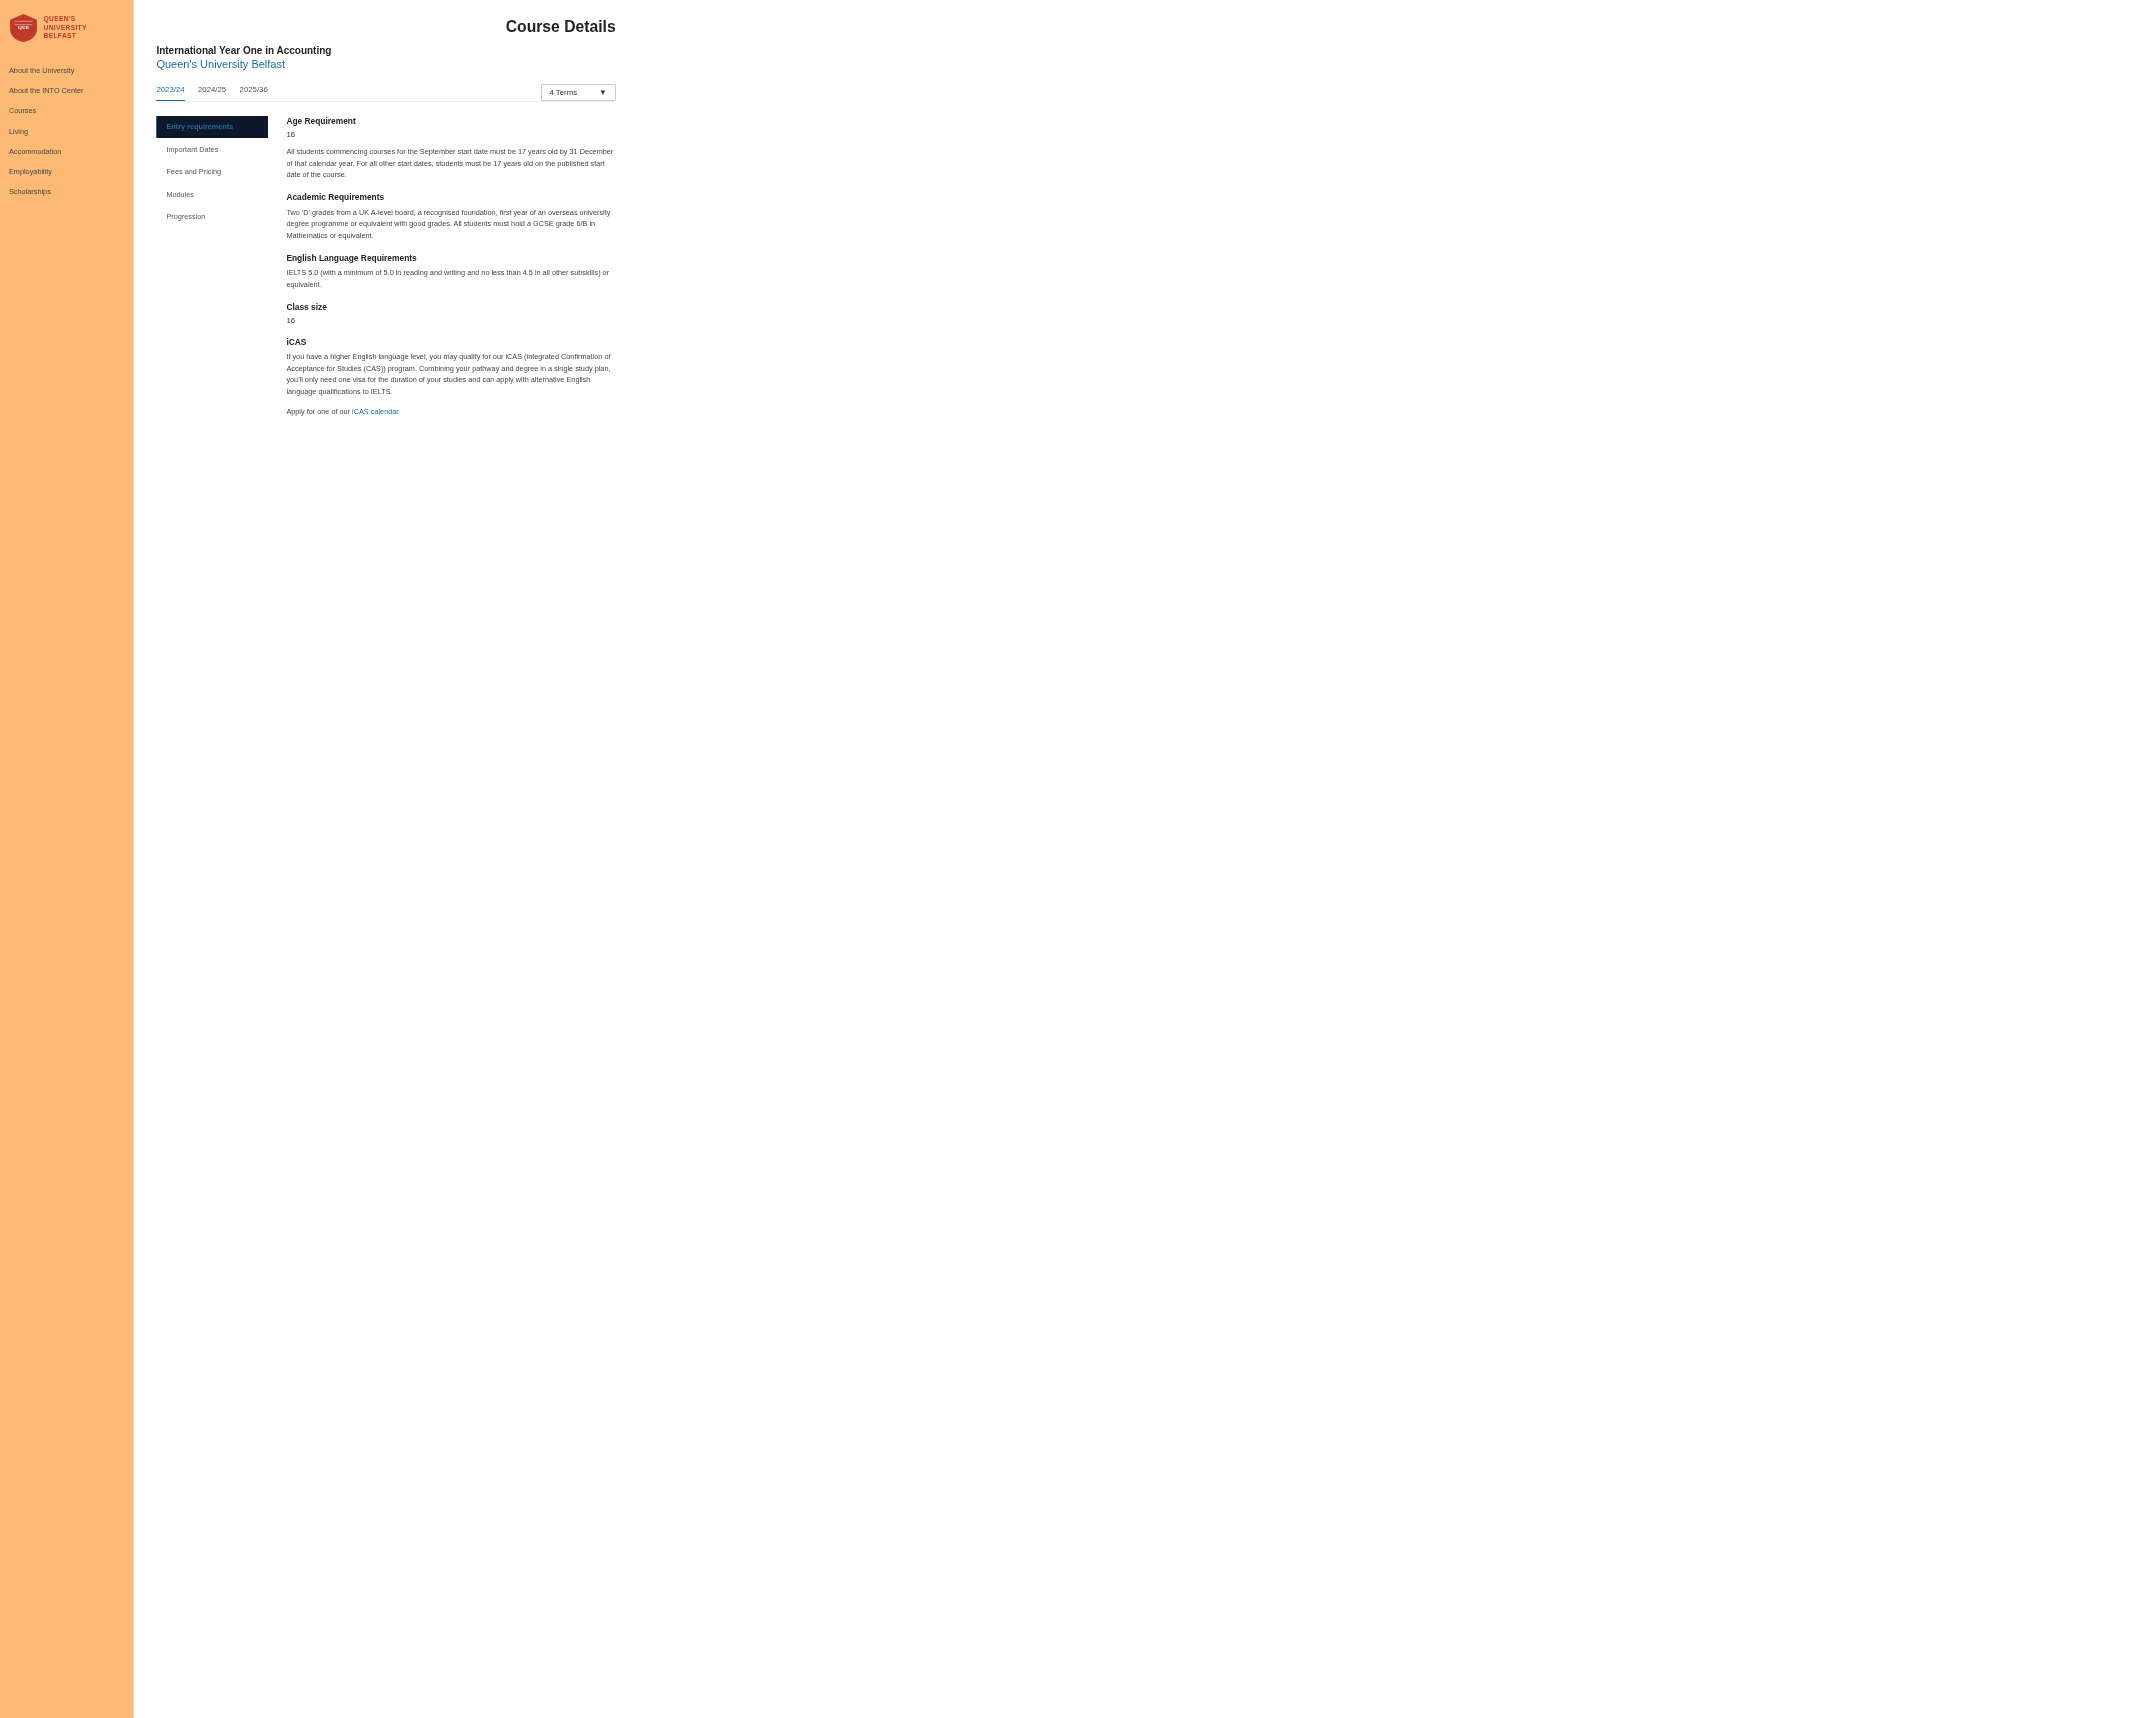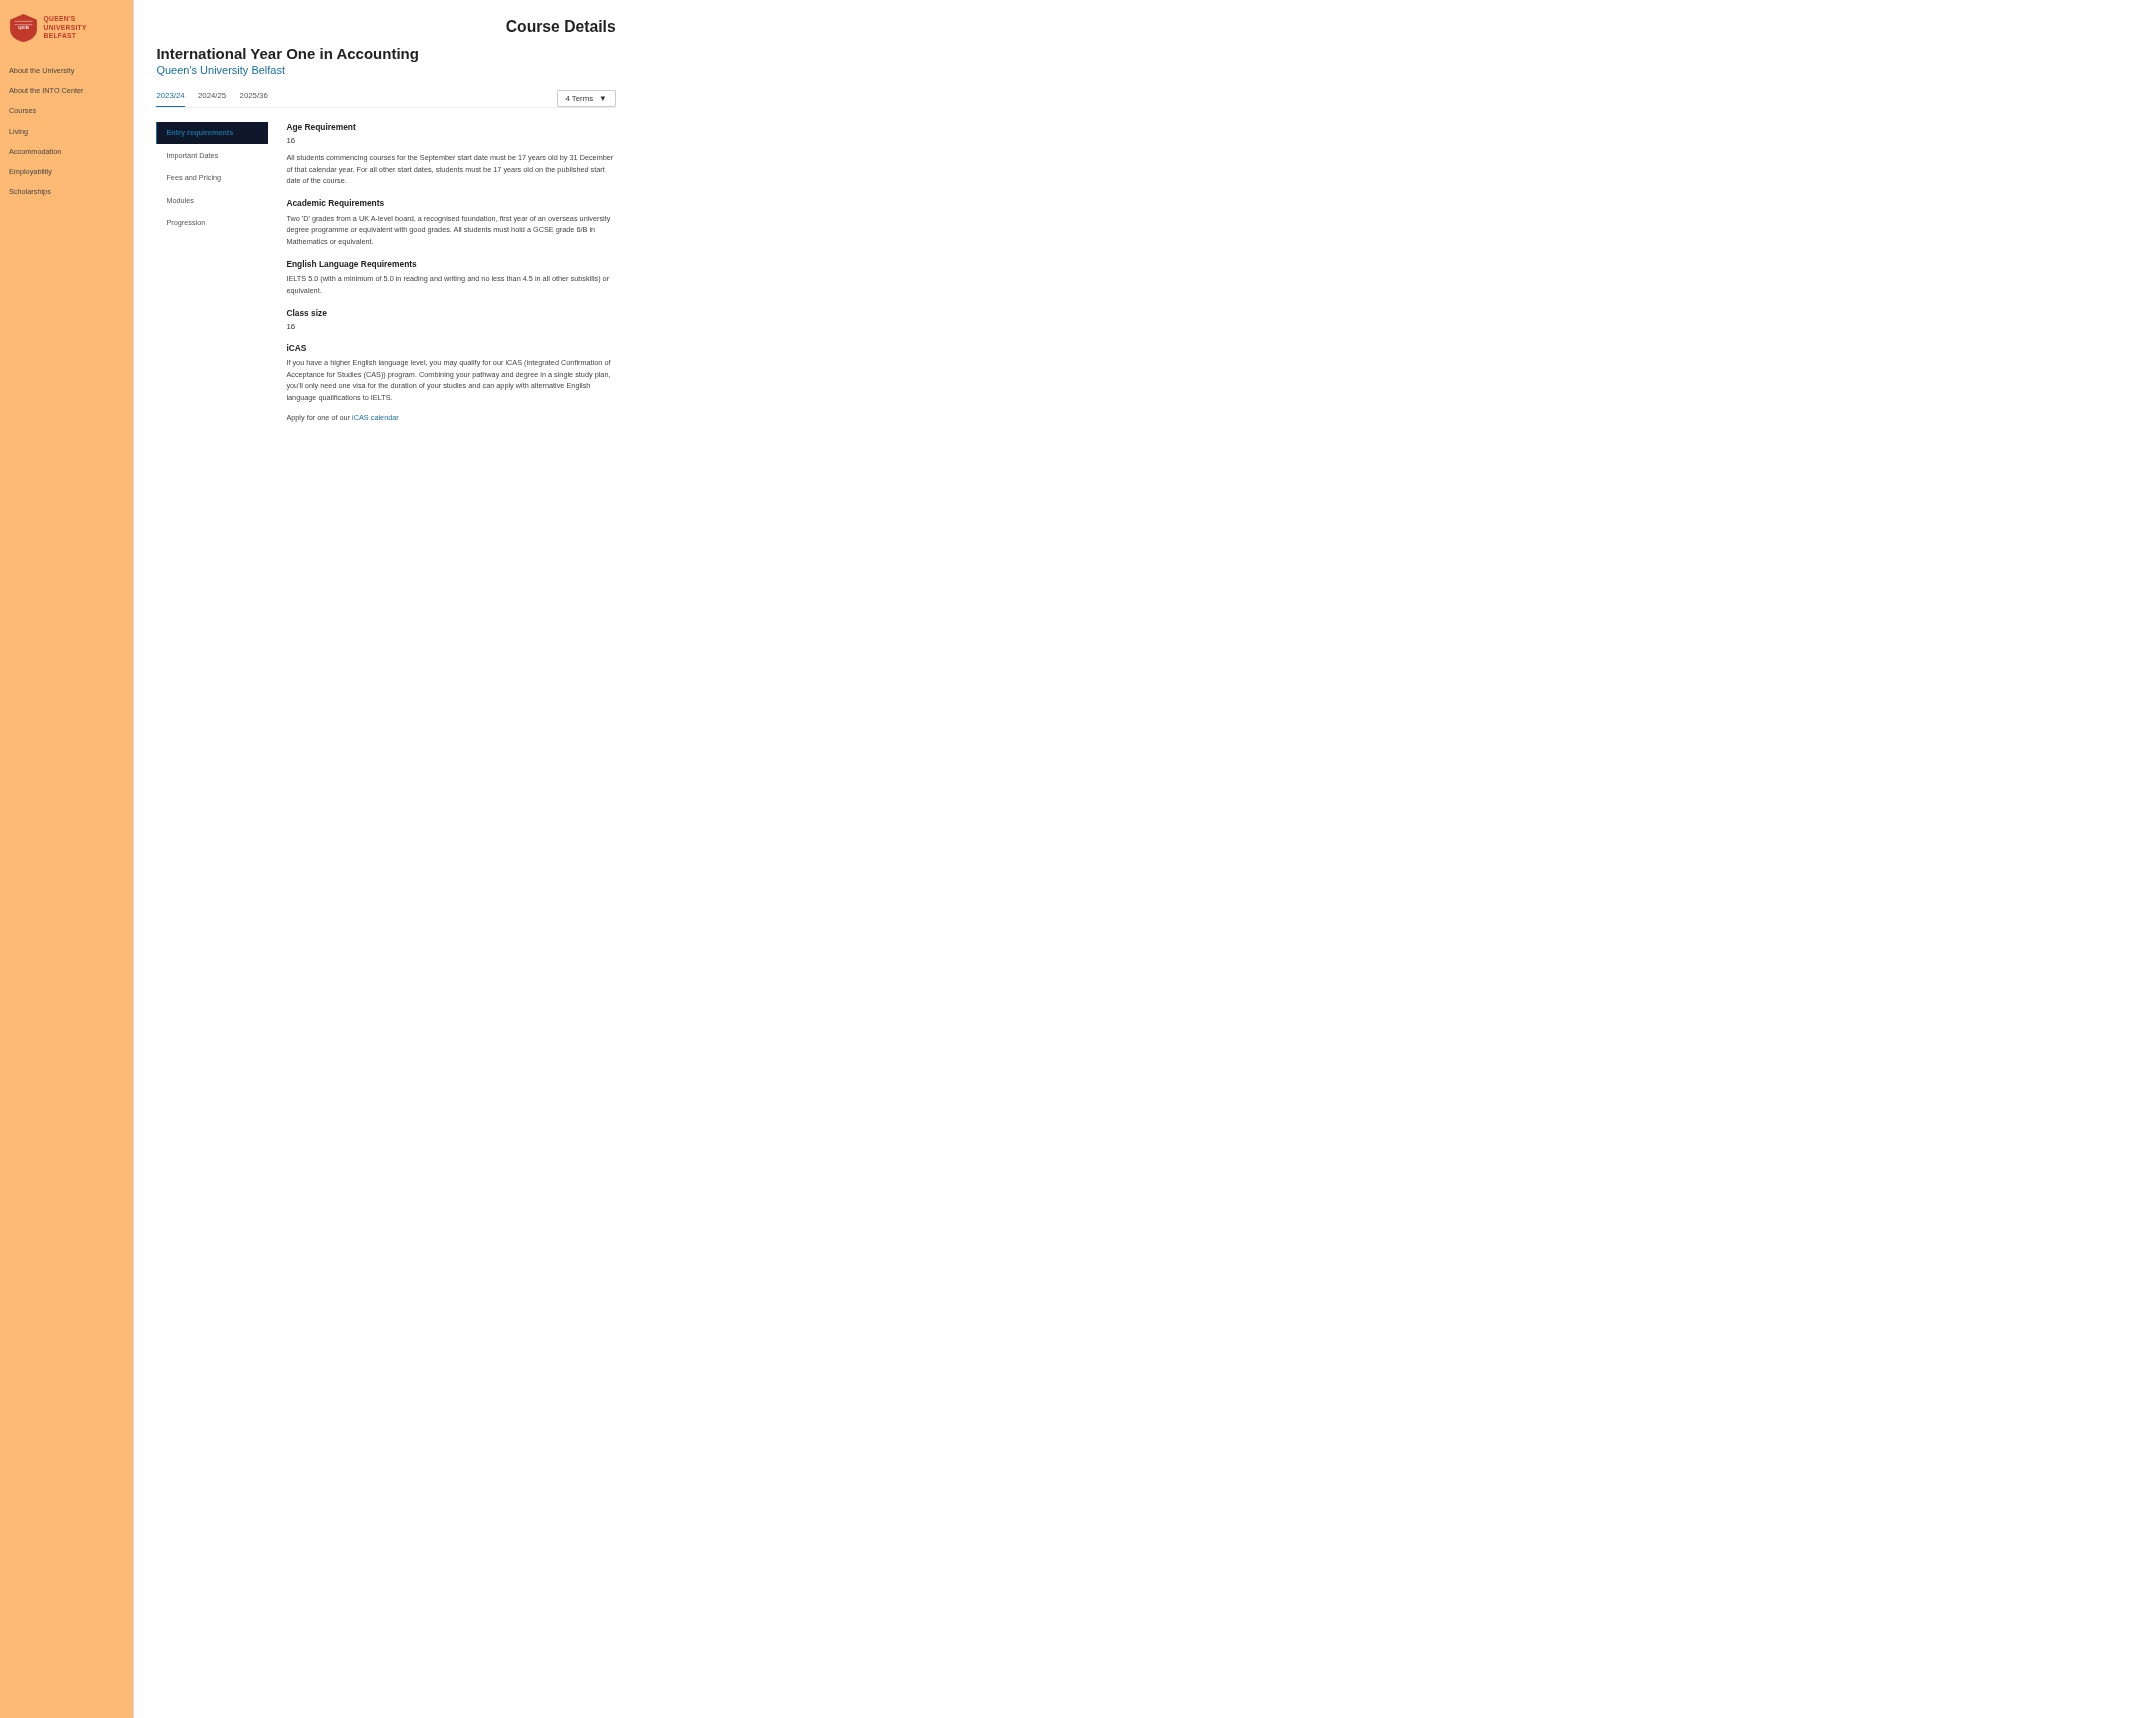--- a/index.html
+++ b/index.html
@@ -61,21 +61,21 @@
       max-width: 504px;
     }
     .page-title {
       font-size: 15.7px;
       font-weight: bold;
       color: #222;
       margin-bottom: 9px;
       text-align: right;
     }
     .course-title {
-      font-size: 15px;
+      font-size: 10px;
       font-weight: bold;
       color: #222;
       margin-bottom: 2.2px;
     }
     .course-subtitle {
       font-size: 11px;
       color: #1a6fa0;
       margin-bottom: 13.4px;
       cursor: pointer;
     }
@@ -105,21 +105,21 @@
     .terms-dropdown {
       margin-left: auto;
       border: 0.6px solid #ccc;
       padding: 3.4px 7.8px;
       font-size: 7.8px;
       color: #333;
       background: #fff;
       cursor: pointer;
       display: flex;
       align-items: flex-start;
-      gap: 6px;
+      gap: 22px;
       border-radius: 1.1px;
     }
 
     
     .content-layout {
       display: flex;
       gap: 18px;
     }
 
     

